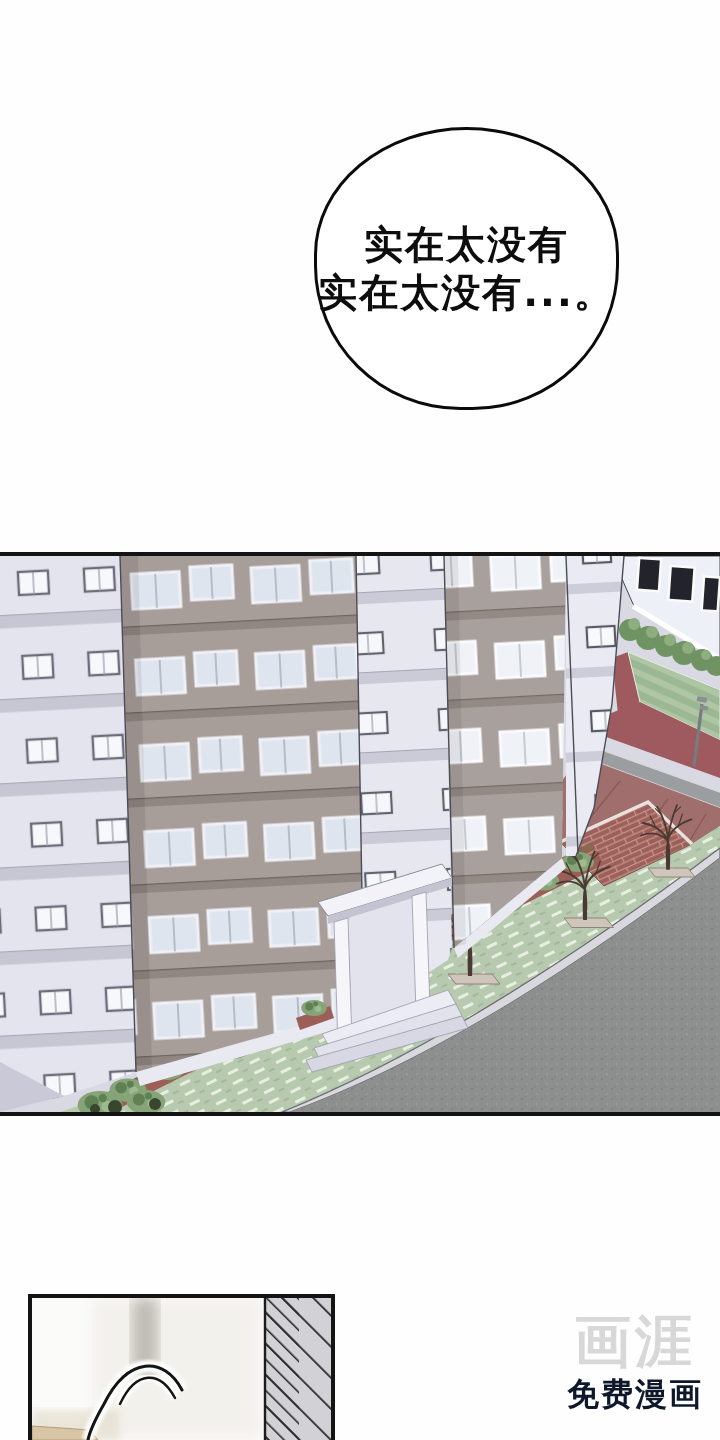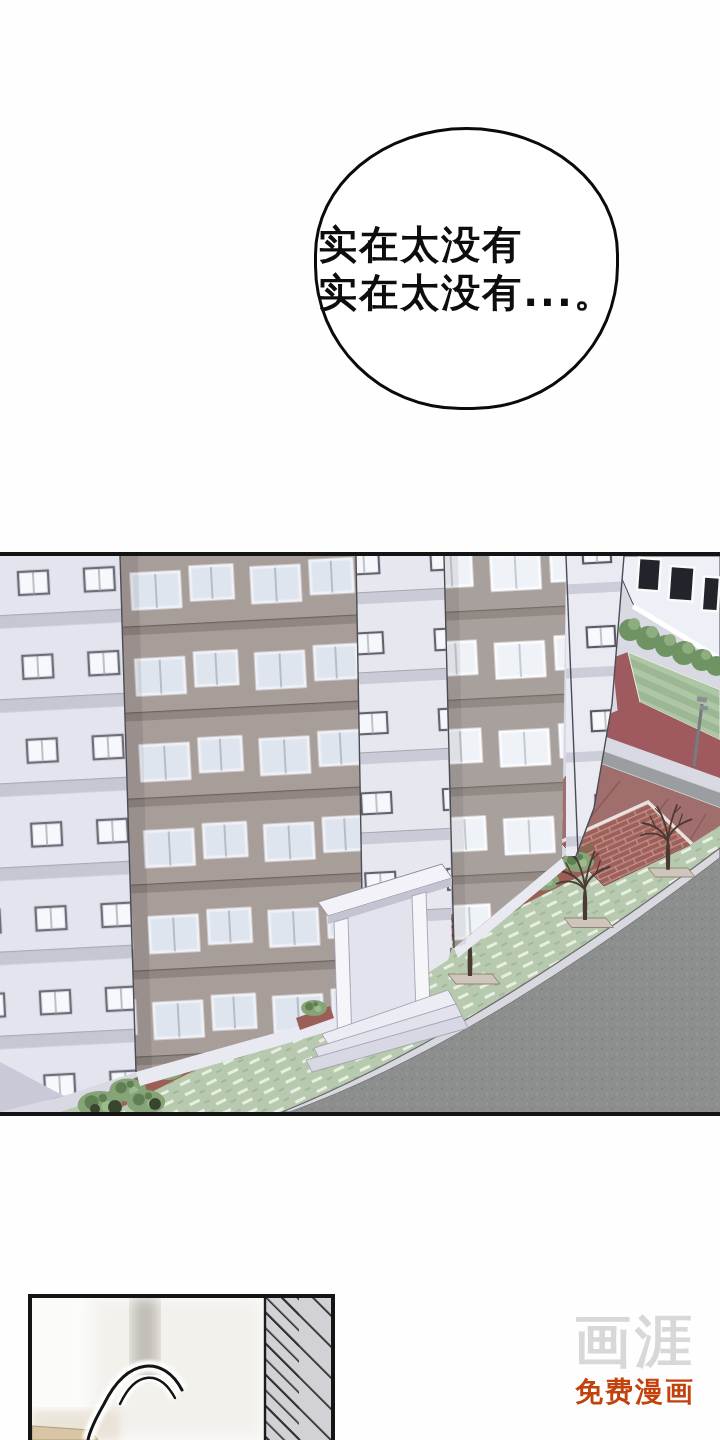--- a/index.html
+++ b/index.html
@@ -5,40 +5,40 @@
   html,body{margin:0;padding:0;background:#ffffff;}
   body{width:720px;height:1440px;position:relative;overflow:hidden;
        font-family:"DejaVu Sans",sans-serif;}
   .page{position:absolute;inset:0;background:#fefefe;}
 
   
   .bubble{position:absolute;left:314px;top:127px;width:305px;height:283px;
     background:#ffffff;border:3.5px solid #0b0b0b;box-sizing:border-box;
     border-radius:50% 50% 48% 48% / 45% 45% 51% 51%;
     display:flex;align-items:center;justify-content:center;}
-  .bubble-text{color:#0d0d0d;font-weight:700;
+  .bubble-text{text-align:center;color:#0d0d0d;font-weight:700;
     font-size:39px;line-height:1.22;letter-spacing:2px;white-space:nowrap;}
 
   
   .panel-city{position:absolute;left:0;top:552px;width:720px;height:564px;
     box-sizing:border-box;border-top:4px solid #141414;border-bottom:4px solid #141414;
     background:#d9d9e4;overflow:hidden;}
   .panel-city svg{display:block;}
 
   
   .panel-interior{position:absolute;left:28px;top:1294px;width:307px;height:146px;
     box-sizing:border-box;border:4px solid #141414;border-bottom:none;
     background:#fcfcfc;overflow:hidden;}
 
   
   .watermark{position:absolute;left:560px;top:1310px;width:150px;text-align:center;
     color:#d8d8d8;user-select:none;filter:blur(0.5px);}
   .watermark .logo{font-size:57px;font-weight:800;letter-spacing:4px;line-height:1.1;
     text-shadow:0 0 7px rgba(255,255,255,.95),0 0 2px rgba(255,255,255,.9);}
-  .watermark .sub{font-size:28px;font-weight:600;letter-spacing:2px;color:#c2410c;
+  .watermark .sub{font-size:32px;font-weight:600;letter-spacing:2px;color:#0f172a;
     text-shadow:0 0 6px rgba(255,255,255,.95);}
 </style>
 </head>
 <body>
 
 <div class="page">
 
   <div class="bubble">
     <div class="bubble-text">
       <div>实在太没有</div>

